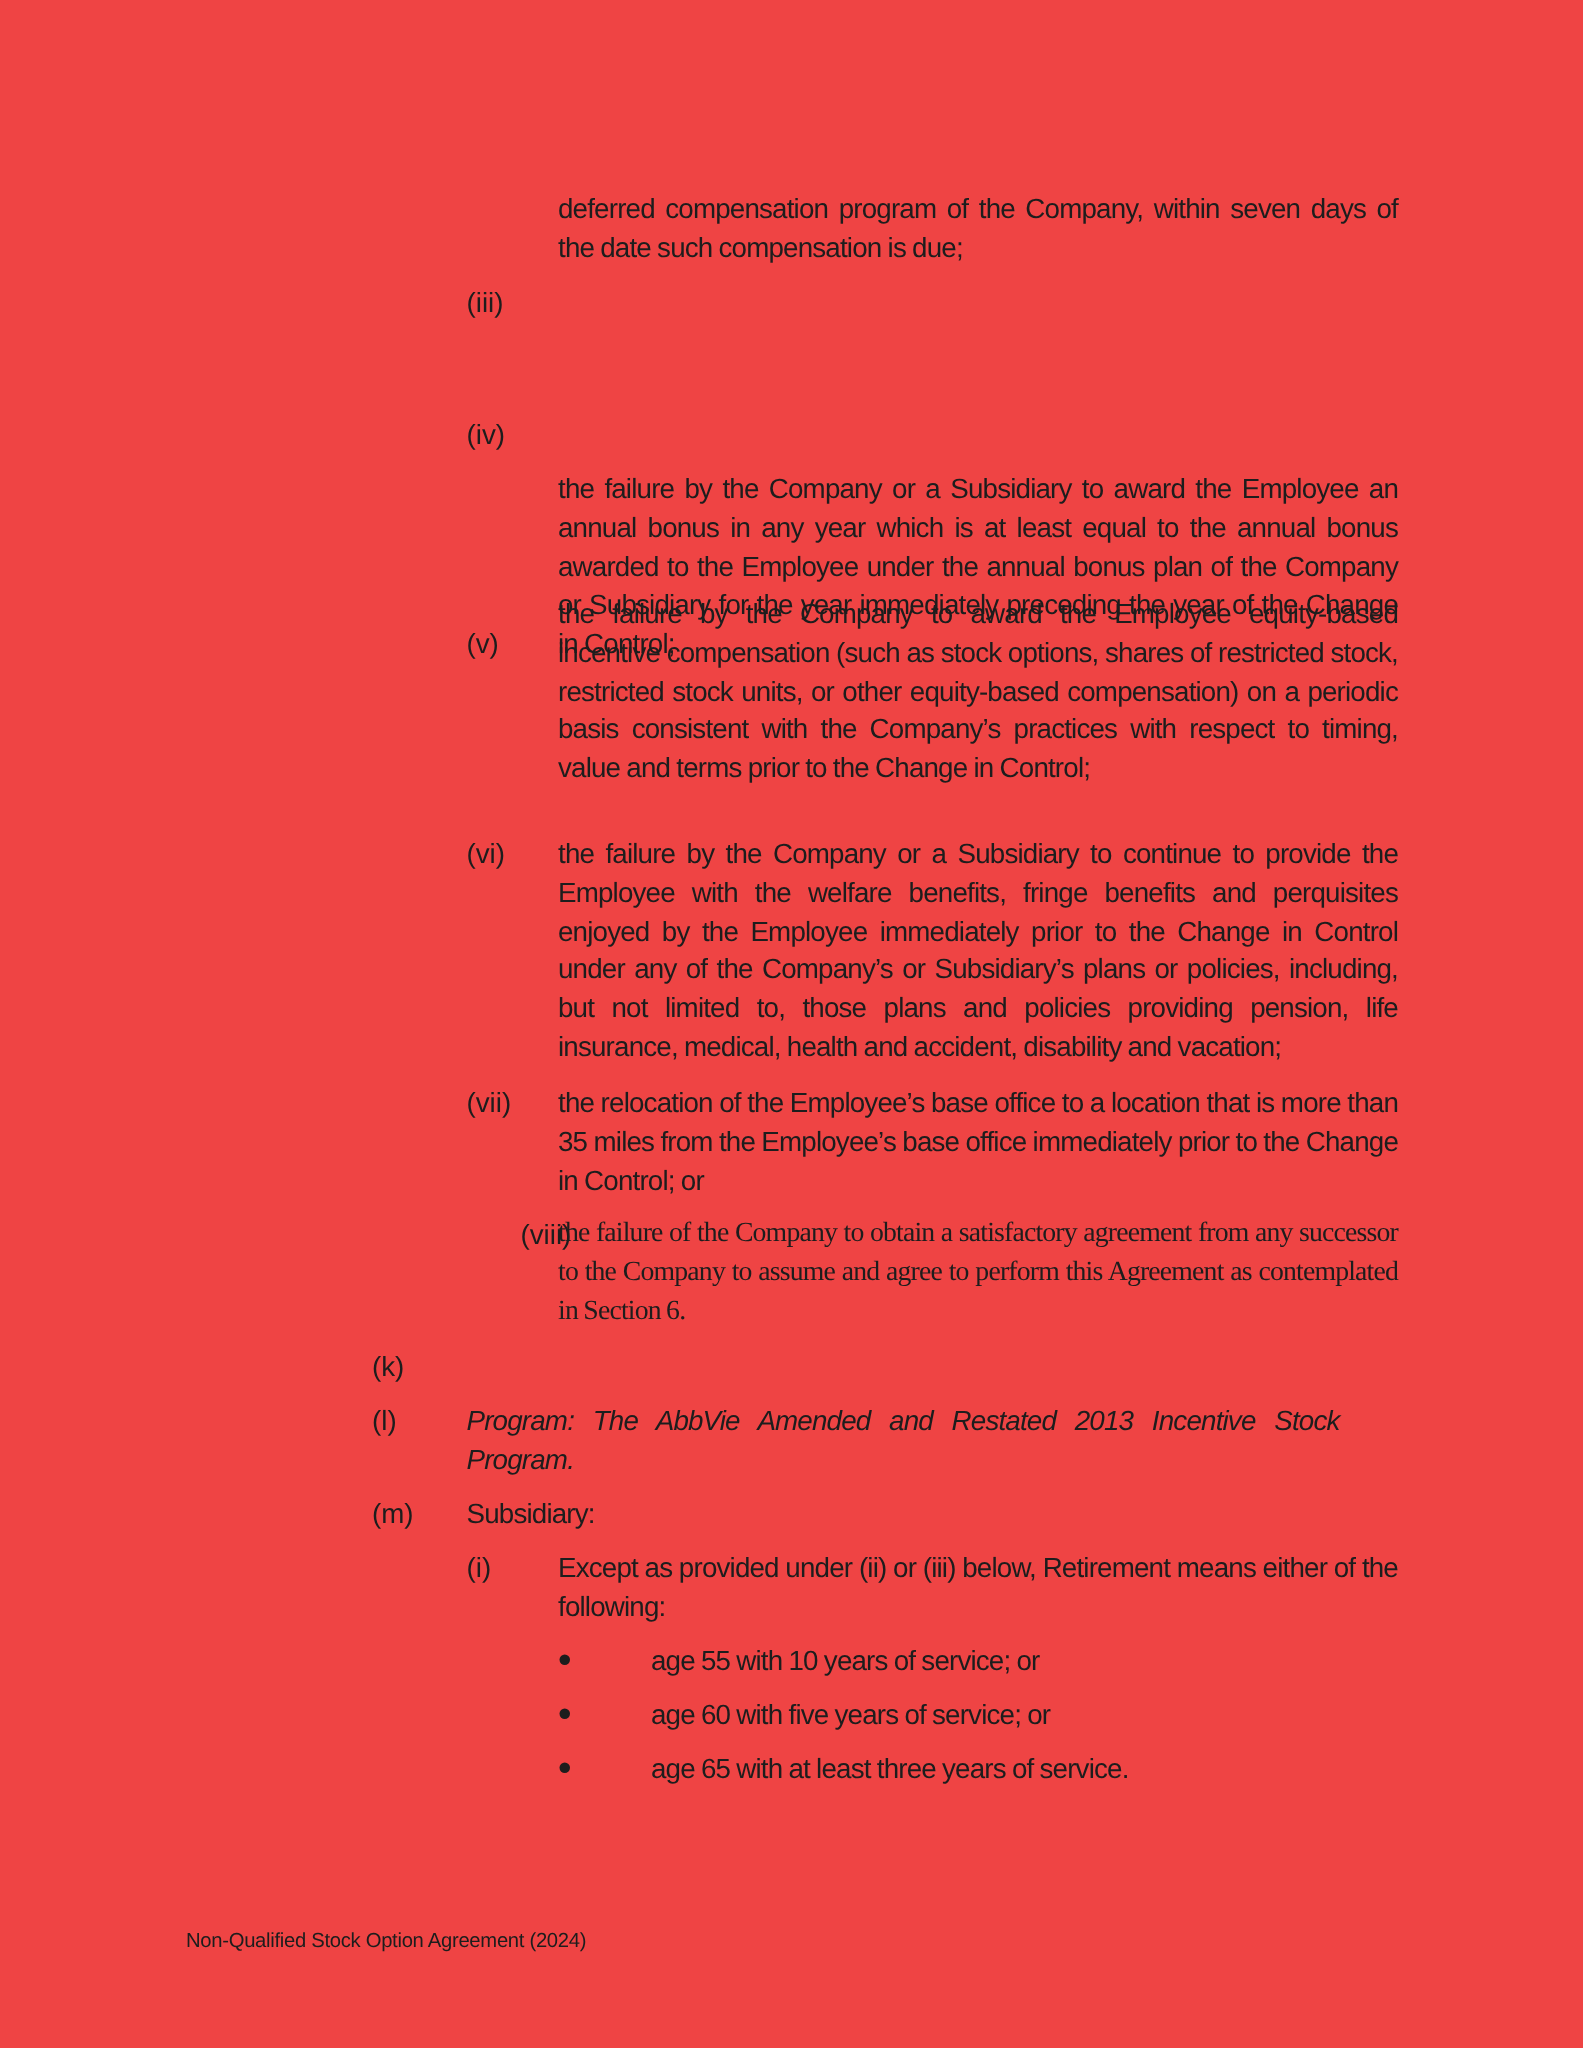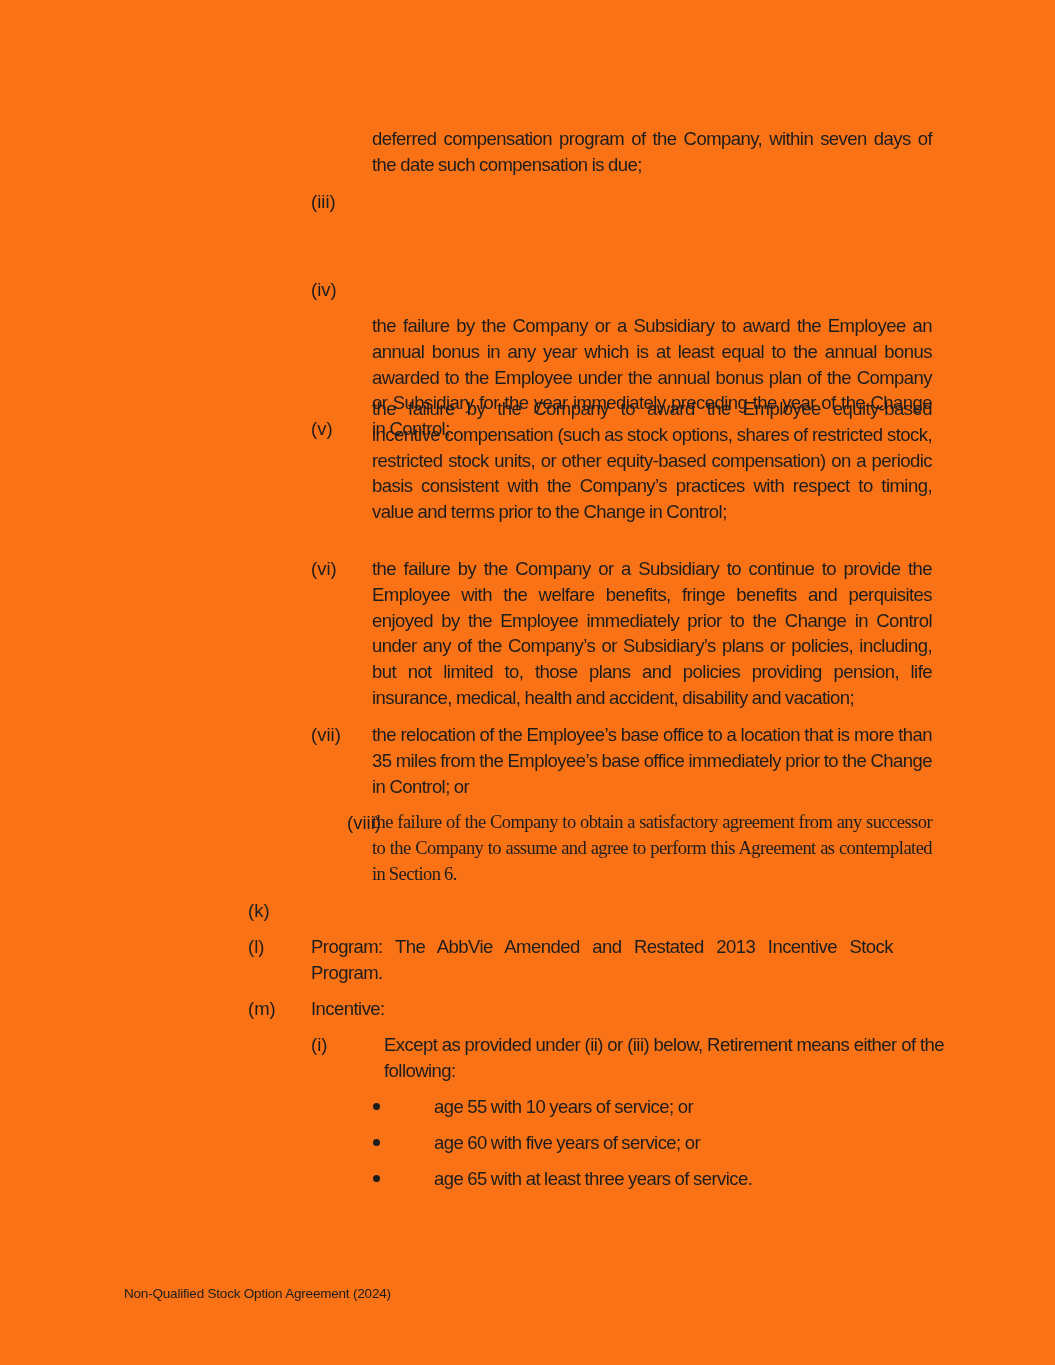--- a/index.html
+++ b/index.html
@@ -1,19 +1,19 @@
 <!DOCTYPE html>
 <html><head>
 <meta charset="utf-8">
 <style>
   html, body { margin: 0; padding: 0; background: #ffffff; }
   body { width: 1055px; height: 1365px; position: relative; overflow: hidden; }
   .page {
     position: absolute; left: 0; top: 0; width: 1055px; height: 1365px;
-    background: #f97316; color: #1a1a1a;
+    background: #ef4444; color: #1a1a1a;
     font-family: "Liberation Sans", sans-serif;
   }
   .label {
     position: absolute;
     font-size: 18.5px;
     line-height: 25.8px;
     color: #1d1d1d;
   }
   .txt {
     position: absolute;
@@ -58,27 +58,27 @@
 
   <div class="label" style="left:311px; top:722px;">(vii)</div>
   <div class="txt" style="left:372px; top:722px; width:560px;">the relocation of the Employee’s base office to a location that is more than 35 miles from the Employee’s base office immediately prior to the Change in Control; or</div>
 
   <div class="label" style="left:311px; top:810px;margin-left:36px;">(viii)</div>
   <div class="txt" style="left:372px; top:810px; width:560px;font-family:Liberation Serif, serif;">the failure of the Company to obtain a satisfactory agreement from any successor to the Company to assume and agree to perform this Agreement as contemplated in Section 6.</div>
 
   <div class="label" style="left:248px; top:898px;">(k)</div>
 
   <div class="label" style="left:248px; top:934px;">(l)</div>
-  <div class="txt" style="left:311px; top:934px; width:582px; word-spacing:4px;">Program:   The AbbVie Amended and Restated 2013 Incentive Stock Program.</div>
+  <div class="txt" style="left:311px; top:934px; width:582px; word-spacing:4px;font-style:italic;">Program:   The AbbVie Amended and Restated 2013 Incentive Stock Program.</div>
 
   <div class="label" style="left:248px; top:996px;">(m)</div>
-  <div class="txt nojust" style="left:311px; top:996px; width:621px;">Incentive:</div>
+  <div class="txt nojust" style="left:311px; top:996px; width:621px;">Subsidiary:</div>
 
   <div class="label" style="left:311px; top:1032px;">(i)</div>
-  <div class="txt" style="left:384px; top:1032px; width:560px;">Except as provided under (ii) or (iii) below, Retirement means either of the following:</div>
+  <div class="txt" style="left:372px; top:1032px; width:560px;">Except as provided under (ii) or (iii) below, Retirement means either of the following:</div>
 
   <div class="bullet" style="left:373px; top:1103px;"></div>
   <div class="txt nojust" style="left:434px; top:1094px; width:498px;">age 55 with 10 years of service; or</div>
 
   <div class="bullet" style="left:373px; top:1139px;"></div>
   <div class="txt nojust" style="left:434px; top:1130px; width:498px;">age 60 with five years of service; or</div>
 
   <div class="bullet" style="left:373px; top:1175px;"></div>
   <div class="txt nojust" style="left:434px; top:1166px; width:498px;">age 65 with at least three years of service.</div>
 

